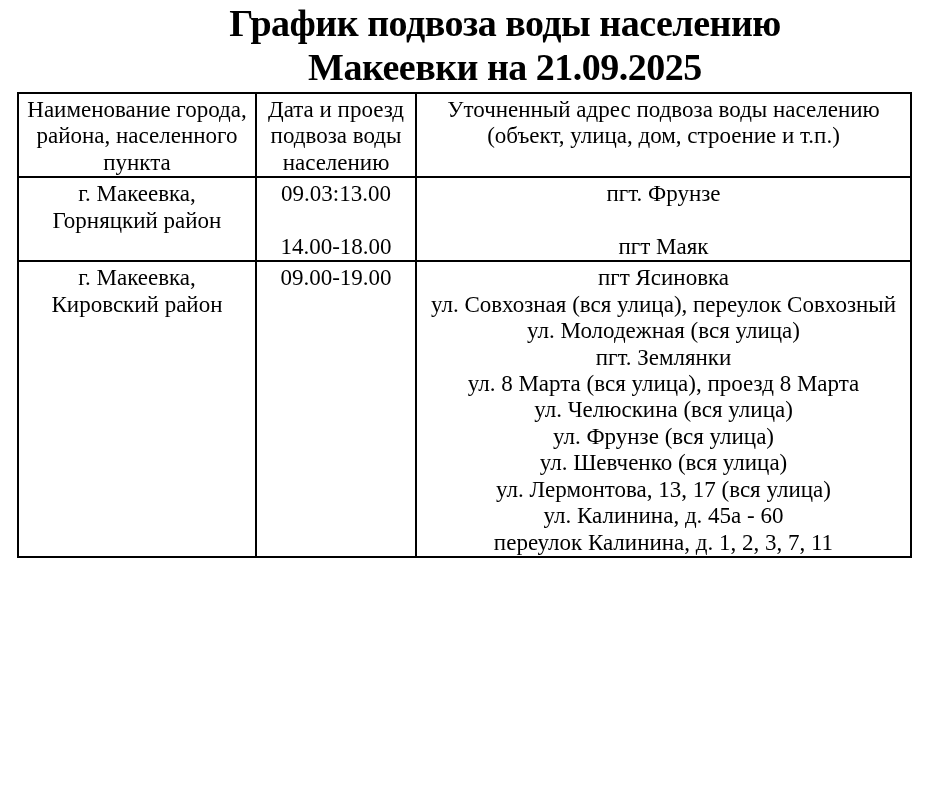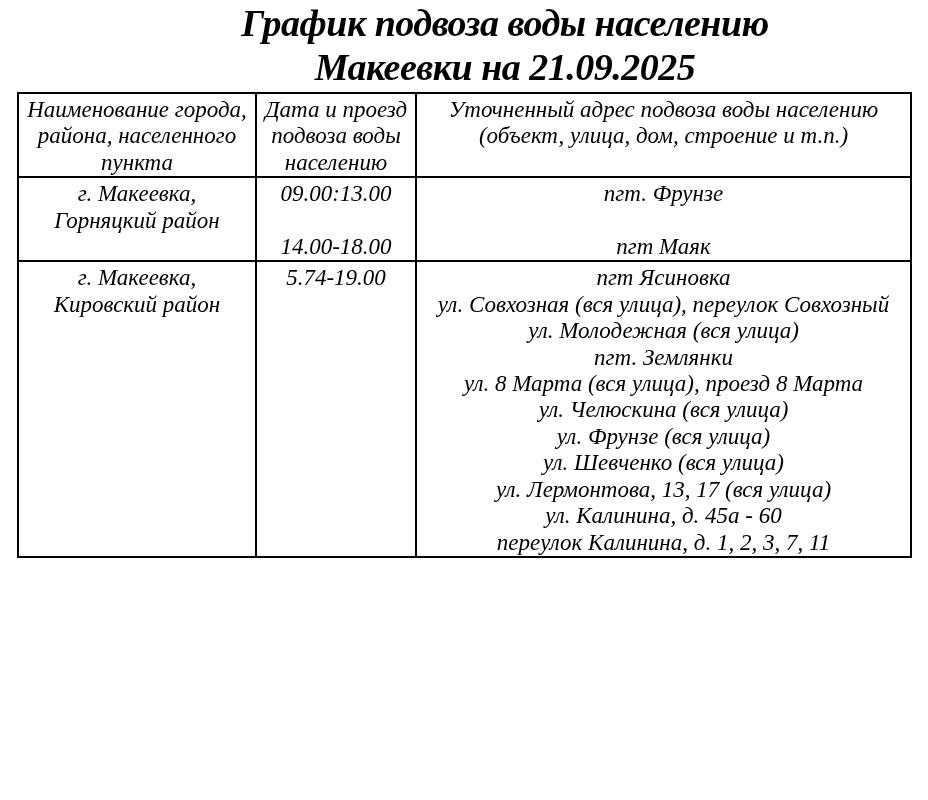--- a/index.html
+++ b/index.html
@@ -8,21 +8,20 @@
     background: #ffffff;
   }
   .page {
     position: relative;
     width: 928px;
     height: 800px;
     background: #ffffff;
     overflow: hidden;
     font-family: "Liberation Serif", "DejaVu Serif", serif;
     color: #000000;
-    font-style: italic;
   }
   .doc-title {
     position: absolute;
     top: 1px;
     left: 41px;            
     width: 928px;
     margin: 0;
     text-align: center;
     font-size: 38px;
     font-weight: bold;
@@ -82,31 +81,31 @@
 подвоза воды
 населению</th>
         <th>Уточненный адрес подвоза воды населению
 (объект, улица, дом, строение и т.п.)</th>
       </tr>
     </thead>
     <tbody>
       <tr class="row-1">
         <td>г. Макеевка,
 Горняцкий район</td>
-        <td>09.00:13.00
+        <td>09.03:13.00
 
 14.00-18.00</td>
         <td>пгт. Фрунзе
 
 пгт Маяк</td>
       </tr>
       <tr class="row-2">
         <td>г. Макеевка,
 Кировский район</td>
-        <td>5.74-19.00</td>
+        <td>09.00-19.00</td>
         <td>пгт Ясиновка
 ул. Совхозная (вся улица), переулок Совхозный
 ул. Молодежная (вся улица)
 пгт. Землянки
 ул. 8 Марта (вся улица), проезд 8 Марта
 ул. Челюскина (вся улица)
 ул. Фрунзе (вся улица)
 ул. Шевченко (вся улица)
 ул. Лермонтова, 13, 17 (вся улица)
 ул. Калинина, д. 45а - 60

